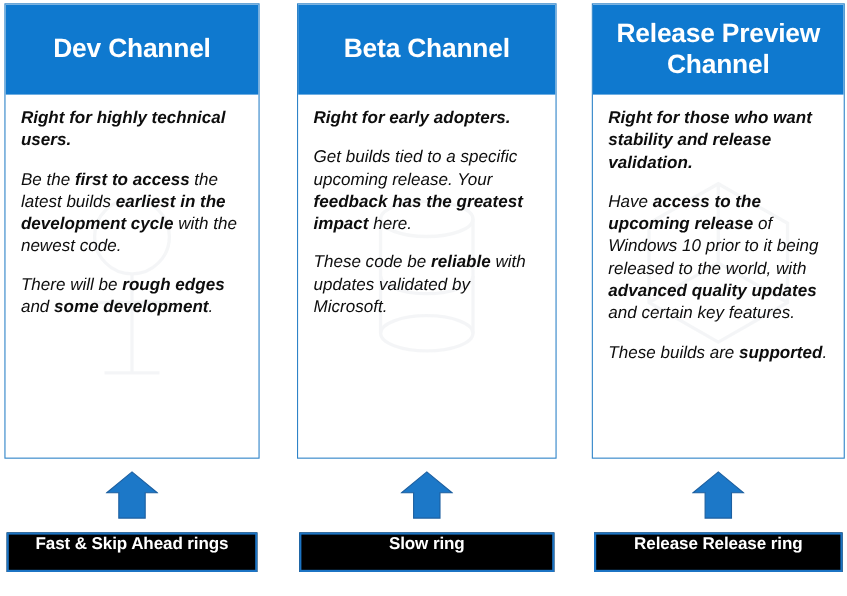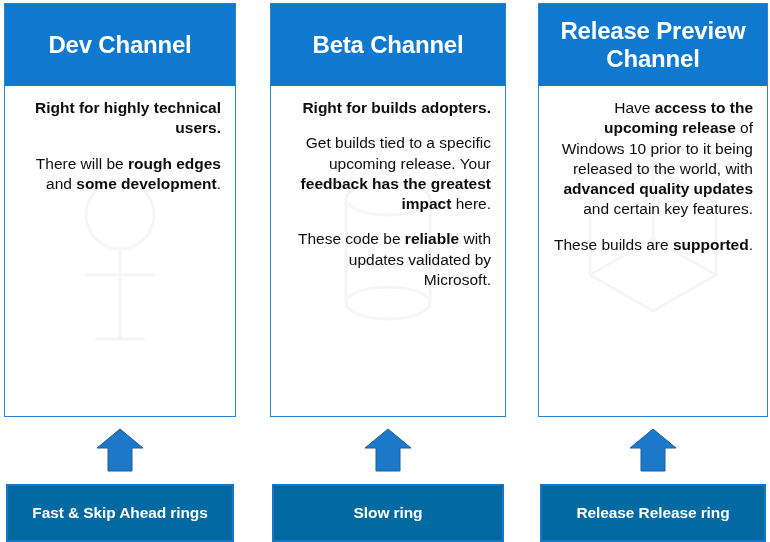--- a/index.html
+++ b/index.html
@@ -58,23 +58,24 @@
     font-weight: bold;
     font-size: 24px;
     line-height: 1.16;
     letter-spacing: -0.2px;
     white-space: pre-line;
   }
 
   .card-body {
     position: relative;
     padding: 12px 14px 8px 14px;
-    text-align: right;
+    text-align: left;
     box-sizing: border-box;
     height: calc(100% - 82px);
+    font-style: italic;
   }
 
   
   .watermark {
     position: absolute;
     left: 50%;
     top: 52%;
     transform: translate(-50%, -50%);
     width: 150px;
     height: 210px;
@@ -102,26 +103,25 @@
     width: 48px;
     height: 44px;
   }
 
   
   .ring-bar {
     position: absolute;
     top: 484px;
     left: 2px;
     right: 2px;
-    height: 58px;
-    background: #0369a1;
+    height: 36px;
+    background: #000000;
     border: 2.5px solid #1c74c4;
     box-sizing: border-box;
     display: flex;
-    align-items: center;
     justify-content: center;
   }
   .ring-bar-label {
     color: #ffffff;
     font-weight: bold;
     font-size: 15.5px;
     letter-spacing: -0.1px;
     text-align: center;
   }
 </style>
@@ -139,20 +139,21 @@
         <svg class="watermark" viewBox="0 0 150 210" aria-hidden="true">
           <g fill="none" stroke="#9aa7b4" stroke-width="3">
             <circle cx="75" cy="62" r="34"></circle>
             <path d="M75 96 L75 186"></path>
             <path d="M40 122 L110 122"></path>
             <path d="M50 186 L100 186"></path>
           </g>
         </svg>
         <div class="body-paragraphs">
             <div class="para lead"><span>Right for highly technical users.</span></div>
+            <div class="para"><span>Be the </span><b>first to access</b><span> the latest builds </span><b>earliest in the development cycle</b><span> with the newest code.</span></div>
             <div class="para"><span>There will be </span><b>rough edges</b><span> and </span><b>some development</b><span>.</span></div>
           </div>
       </div>
     </div>
     <svg class="arrow" viewBox="0 0 48 44" aria-hidden="true">
       <polygon points="24,1 47,20 36,20 36,43 12,43 12,20 1,20" fill="#1c78c8" stroke="#1c5fa0" stroke-width="1"></polygon>
     </svg>
     <div class="ring-bar">
       <span class="ring-bar-label">Fast &amp; Skip Ahead rings</span>
     </div>
@@ -167,21 +168,21 @@
         <svg class="watermark" viewBox="0 0 150 210" aria-hidden="true">
           <g fill="none" stroke="#9aa7b4" stroke-width="3">
             <ellipse cx="75" cy="46" rx="42" ry="16"></ellipse>
             <path d="M33 46 L33 150"></path>
             <path d="M117 46 L117 150"></path>
             <ellipse cx="75" cy="150" rx="42" ry="16"></ellipse>
             <path d="M33 98 A42 16 0 0 0 117 98"></path>
           </g>
         </svg>
         <div class="body-paragraphs">
-            <div class="para lead"><span>Right for builds adopters.</span></div>
+            <div class="para lead"><span>Right for early adopters.</span></div>
             <div class="para"><span>Get builds tied to a specific upcoming release. Your </span><b>feedback has the greatest impact</b><span> here.</span></div>
             <div class="para"><span>These code be </span><b>reliable</b><span> with updates validated by Microsoft.</span></div>
           </div>
       </div>
     </div>
     <svg class="arrow" viewBox="0 0 48 44" aria-hidden="true">
       <polygon points="24,1 47,20 36,20 36,43 12,43 12,20 1,20" fill="#1c78c8" stroke="#1c5fa0" stroke-width="1"></polygon>
     </svg>
     <div class="ring-bar">
       <span class="ring-bar-label">Slow ring</span>
@@ -194,20 +195,21 @@
         <div class="card-header-title">Release Preview Channel</div>
       </div>
       <div class="card-body">
         <svg class="watermark" viewBox="0 0 150 210" aria-hidden="true">
           <g fill="none" stroke="#9aa7b4" stroke-width="3">
             <polygon points="75,14 138,50 138,122 75,158 12,122 12,50"></polygon>
             <path d="M75,14 L75,86 M75,86 L138,122 M75,86 L12,122"></path>
           </g>
         </svg>
         <div class="body-paragraphs">
+            <div class="para lead"><span>Right for those who want stability and release validation.</span></div>
             <div class="para"><span>Have </span><b>access to the upcoming release</b><span> of Windows 10 prior to it being released to the world, with </span><b>advanced quality updates</b><span> and certain key features.</span></div>
             <div class="para"><span>These builds are </span><b>supported</b><span>.</span></div>
           </div>
       </div>
     </div>
     <svg class="arrow" viewBox="0 0 48 44" aria-hidden="true">
       <polygon points="24,1 47,20 36,20 36,43 12,43 12,20 1,20" fill="#1c78c8" stroke="#1c5fa0" stroke-width="1"></polygon>
     </svg>
     <div class="ring-bar">
       <span class="ring-bar-label">Release Release ring</span>

